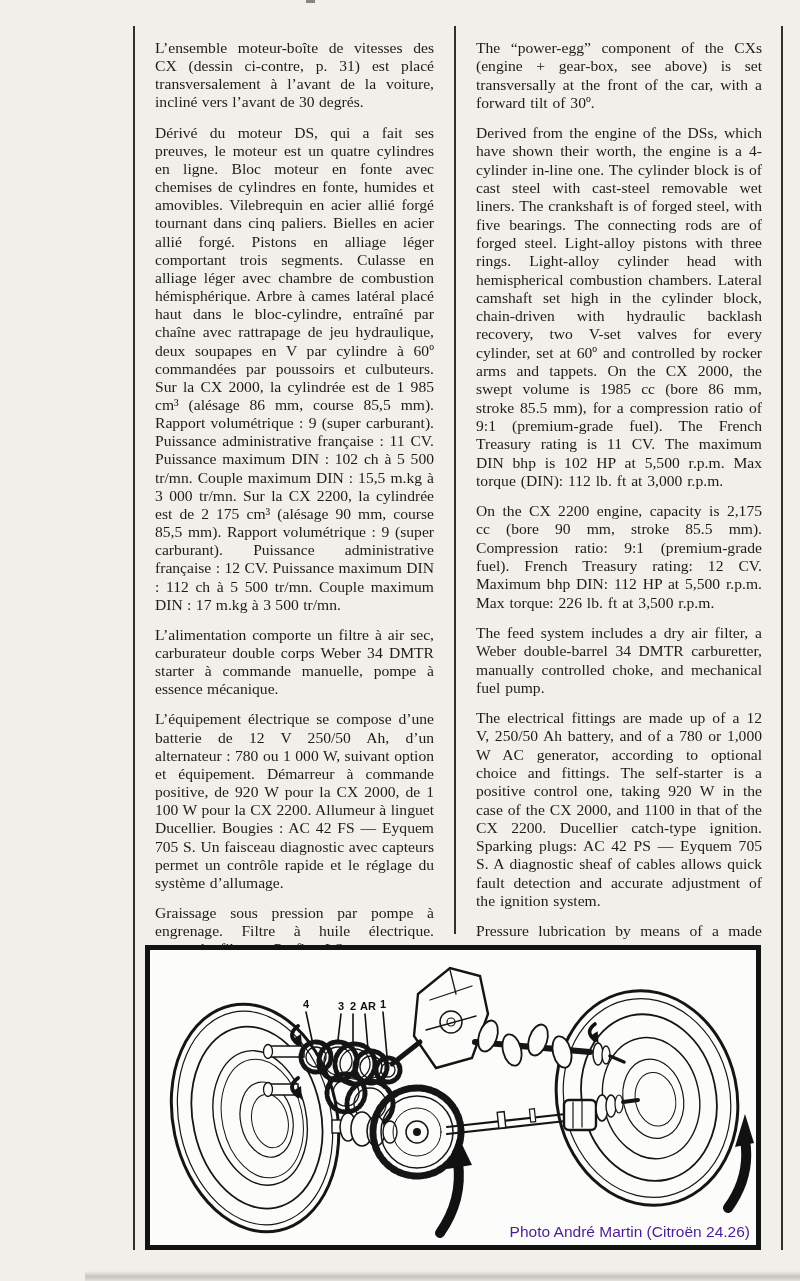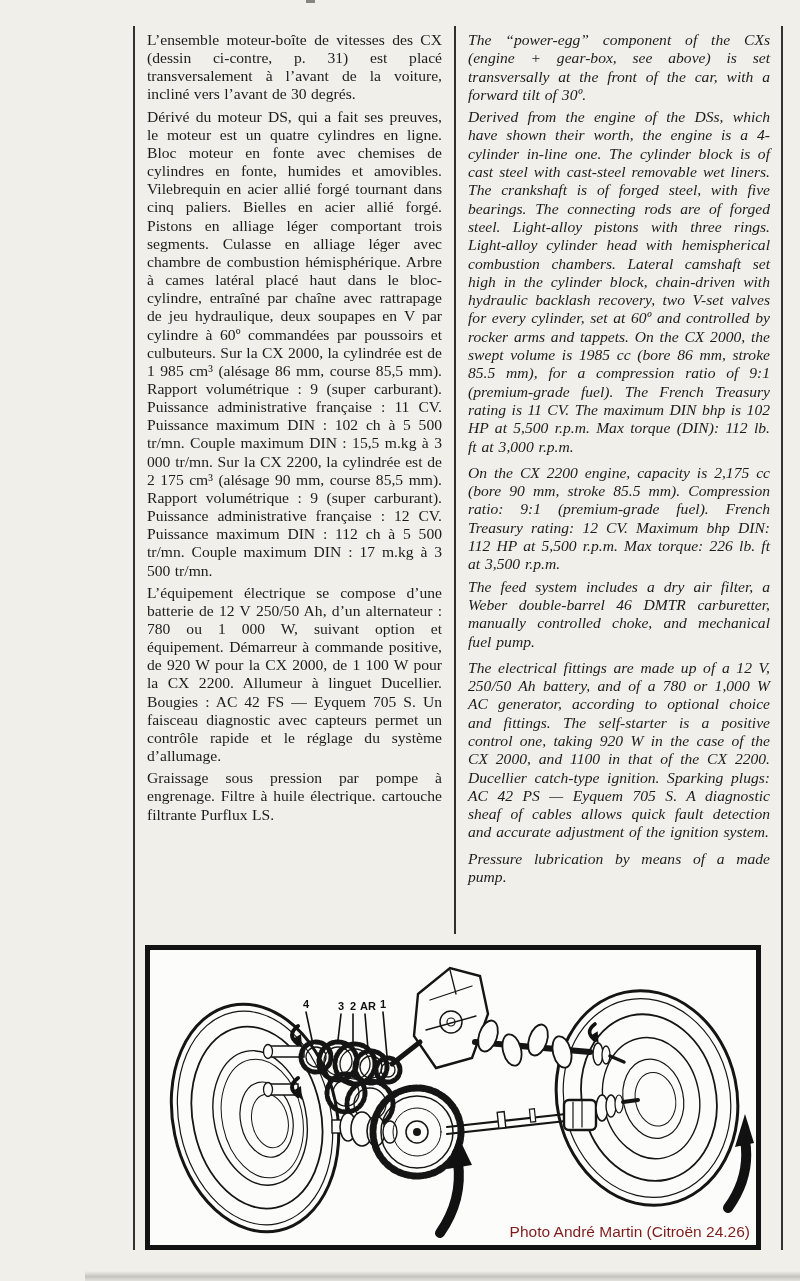--- a/index.html
+++ b/index.html
@@ -11,38 +11,38 @@
     font-family:"Liberation Serif", serif;
     color:#1c1c1c;
   }
   .rule { position:absolute; width:2px; background:#33312e; }
   #rule-left  { left:133px; top:26px; height:1224px; }
   #rule-right { left:781px; top:26px; height:1224px; }
   #rule-mid   { left:454px; top:26px; height:908px; }
 
   .col { position:absolute; top:27px; text-align:justify; }
   #col-fr { left:143px; width:303px; font-size:15.6px; line-height:18.15px; word-spacing:0.5px; }
-  #col-en { left:464px; width:310px; font-size:15.6px; line-height:18.3px; font-style:italic; word-spacing:1px; }
-  .col p { margin:4px; }
+  #col-en { left:464px; width:310px; font-size:15.6px; line-height:18.3px; word-spacing:1px; }
+  .col p { margin:12px; }
   #col-en p.gap { margin-top:8px; }
 
   #figure-frame {
     position:absolute; left:145px; top:945px;
     width:616px; height:305px;
     background:#fcfcfa;
     border:5px solid #131313;
     box-sizing:border-box;
   }
   #figure-frame svg { display:block; width:100%; height:100%; }
   #figure-caption {
     position:absolute; right:4px; bottom:3px;
     font-family:"Liberation Sans", sans-serif;
     font-style:normal;
     font-size:15.5px;
-    color:#7f1d1d;
+    color:#4c1d95;
     background:#fcfcfa;
     padding:1px 2px 1px 12px;
     white-space:nowrap;
   }
   .gear-label {
     font-family:"Liberation Sans", sans-serif;
     font-weight:bold;
     font-size:11px;
     fill:#111;
   }
@@ -57,29 +57,30 @@
 
 <div id="scan-speck"></div>
 
 <div class="rule" id="rule-left"></div>
 <div class="rule" id="rule-mid"></div>
 <div class="rule" id="rule-right"></div>
 
 <div class="col" id="col-fr" lang="fr">
   <p>L’ensemble moteur-boîte de vitesses des CX (dessin ci-contre, p. 31) est placé transversalement à l’avant de la voiture, incliné vers l’avant de 30 degrés.</p>
   <p>Dérivé du moteur DS, qui a fait ses preuves, le moteur est un quatre cylindres en ligne. Bloc moteur en fonte avec chemises de cylindres en fonte, humides et amovibles. Vilebrequin en acier allié forgé tournant dans cinq paliers. Bielles en acier allié forgé. Pistons en alliage léger comportant trois segments. Culasse en alliage léger avec chambre de combustion hémisphérique. Arbre à cames latéral placé haut dans le bloc-cylindre, entraîné par chaîne avec rattrapage de jeu hydraulique, deux soupapes en V par cylindre à 60º commandées par poussoirs et culbuteurs. Sur la CX 2000, la cylindrée est de 1 985 cm³ (alésage 86 mm, course 85,5 mm). Rapport volumétrique : 9 (super carburant). Puissance administrative française : 11 CV. Puissance maximum DIN : 102 ch à 5 500 tr/mn. Couple maximum DIN : 15,5 m.kg à 3 000 tr/mn. Sur la CX 2200, la cylindrée est de 2 175 cm³ (alésage 90 mm, course 85,5 mm). Rapport volumétrique : 9 (super carburant). Puissance administrative française : 12 CV. Puissance maximum DIN : 112 ch à 5 500 tr/mn. Couple maximum DIN : 17 m.kg à 3 500 tr/mn.</p>
+  <p>L’alimentation comporte un filtre à air sec, carburateur double corps Weber 34 DMTR starter à commande manuelle, pompe à essence mécanique.</p>
   <p>L’équipement électrique se compose d’une batterie de 12 V 250/50 Ah, d’un alternateur : 780 ou 1 000 W, suivant option et équipement. Démarreur à commande positive, de 920 W pour la CX 2000, de 1 100 W pour la CX 2200. Allumeur à linguet Ducellier. Bougies : AC 42 FS — Eyquem 705 S. Un faisceau diagnostic avec capteurs permet un contrôle rapide et le réglage du système d’allumage.</p>
   <p>Graissage sous pression par pompe à engrenage. Filtre à huile électrique. cartouche filtrante Purflux LS.</p>
 </div>
 
 <div class="col" id="col-en" lang="en">
   <p>The “power-egg” component of the CXs (engine + gear-box, see above) is set transversally at the front of the car, with a forward tilt of 30º.</p>
   <p>Derived from the engine of the DSs, which have shown their worth, the engine is a 4-cylinder in-line one. The cylinder block is of cast steel with cast-steel removable wet liners. The crankshaft is of forged steel, with five bearings. The connecting rods are of forged steel. Light-alloy pistons with three rings. Light-alloy cylinder head with hemispherical combustion chambers. Lateral camshaft set high in the cylinder block, chain-driven with hydraulic backlash recovery, two V-set valves for every cylinder, set at 60º and controlled by rocker arms and tappets. On the CX 2000, the swept volume is 1985 cc (bore 86 mm, stroke 85.5 mm), for a compression ratio of 9:1 (premium-grade fuel). The French Treasury rating is 11 CV. The maximum DIN bhp is 102 HP at 5,500 r.p.m. Max torque (DIN): 112 lb. ft at 3,000 r.p.m.</p>
   <p class="gap">On the CX 2200 engine, capacity is 2,175 cc (bore 90 mm, stroke 85.5 mm). Compression ratio: 9:1 (premium-grade fuel). French Treasury rating: 12 CV. Maximum bhp DIN: 112 HP at 5,500 r.p.m. Max torque: 226 lb. ft at 3,500 r.p.m.</p>
-  <p>The feed system includes a dry air filter, a Weber double-barrel 46 DMTR carburetter, manually controlled choke, and mechanical fuel pump.</p>
+  <p>The feed system includes a dry air filter, a Weber double-barrel 34 DMTR carburetter, manually controlled choke, and mechanical fuel pump.</p>
   <p class="gap">The electrical fittings are made up of a 12 V, 250/50 Ah battery, and of a 780 or 1,000 W AC generator, according to optional choice and fittings. The self-starter is a positive control one, taking 920 W in the case of the CX 2000, and 1100 in that of the CX 2200. Ducellier catch-type ignition. Sparking plugs: AC 42 PS — Eyquem 705 S. A diagnostic sheaf of cables allows quick fault detection and accurate adjustment of the ignition system.</p>
   <p class="gap">Pressure lubrication by means of a made pump.</p>
 </div>
 
 <div id="figure-frame">
   <svg viewBox="0 0 606 295" fill="none" stroke="#151515" stroke-linecap="round">
     <defs>
       <g id="smallArrow">
         <path d="M10,0 Q-2,9 10,18" stroke="#111" stroke-width="4" fill="none"></path>
         <polygon points="5,13 14,22 13,8" fill="#111" stroke="none"></polygon>

